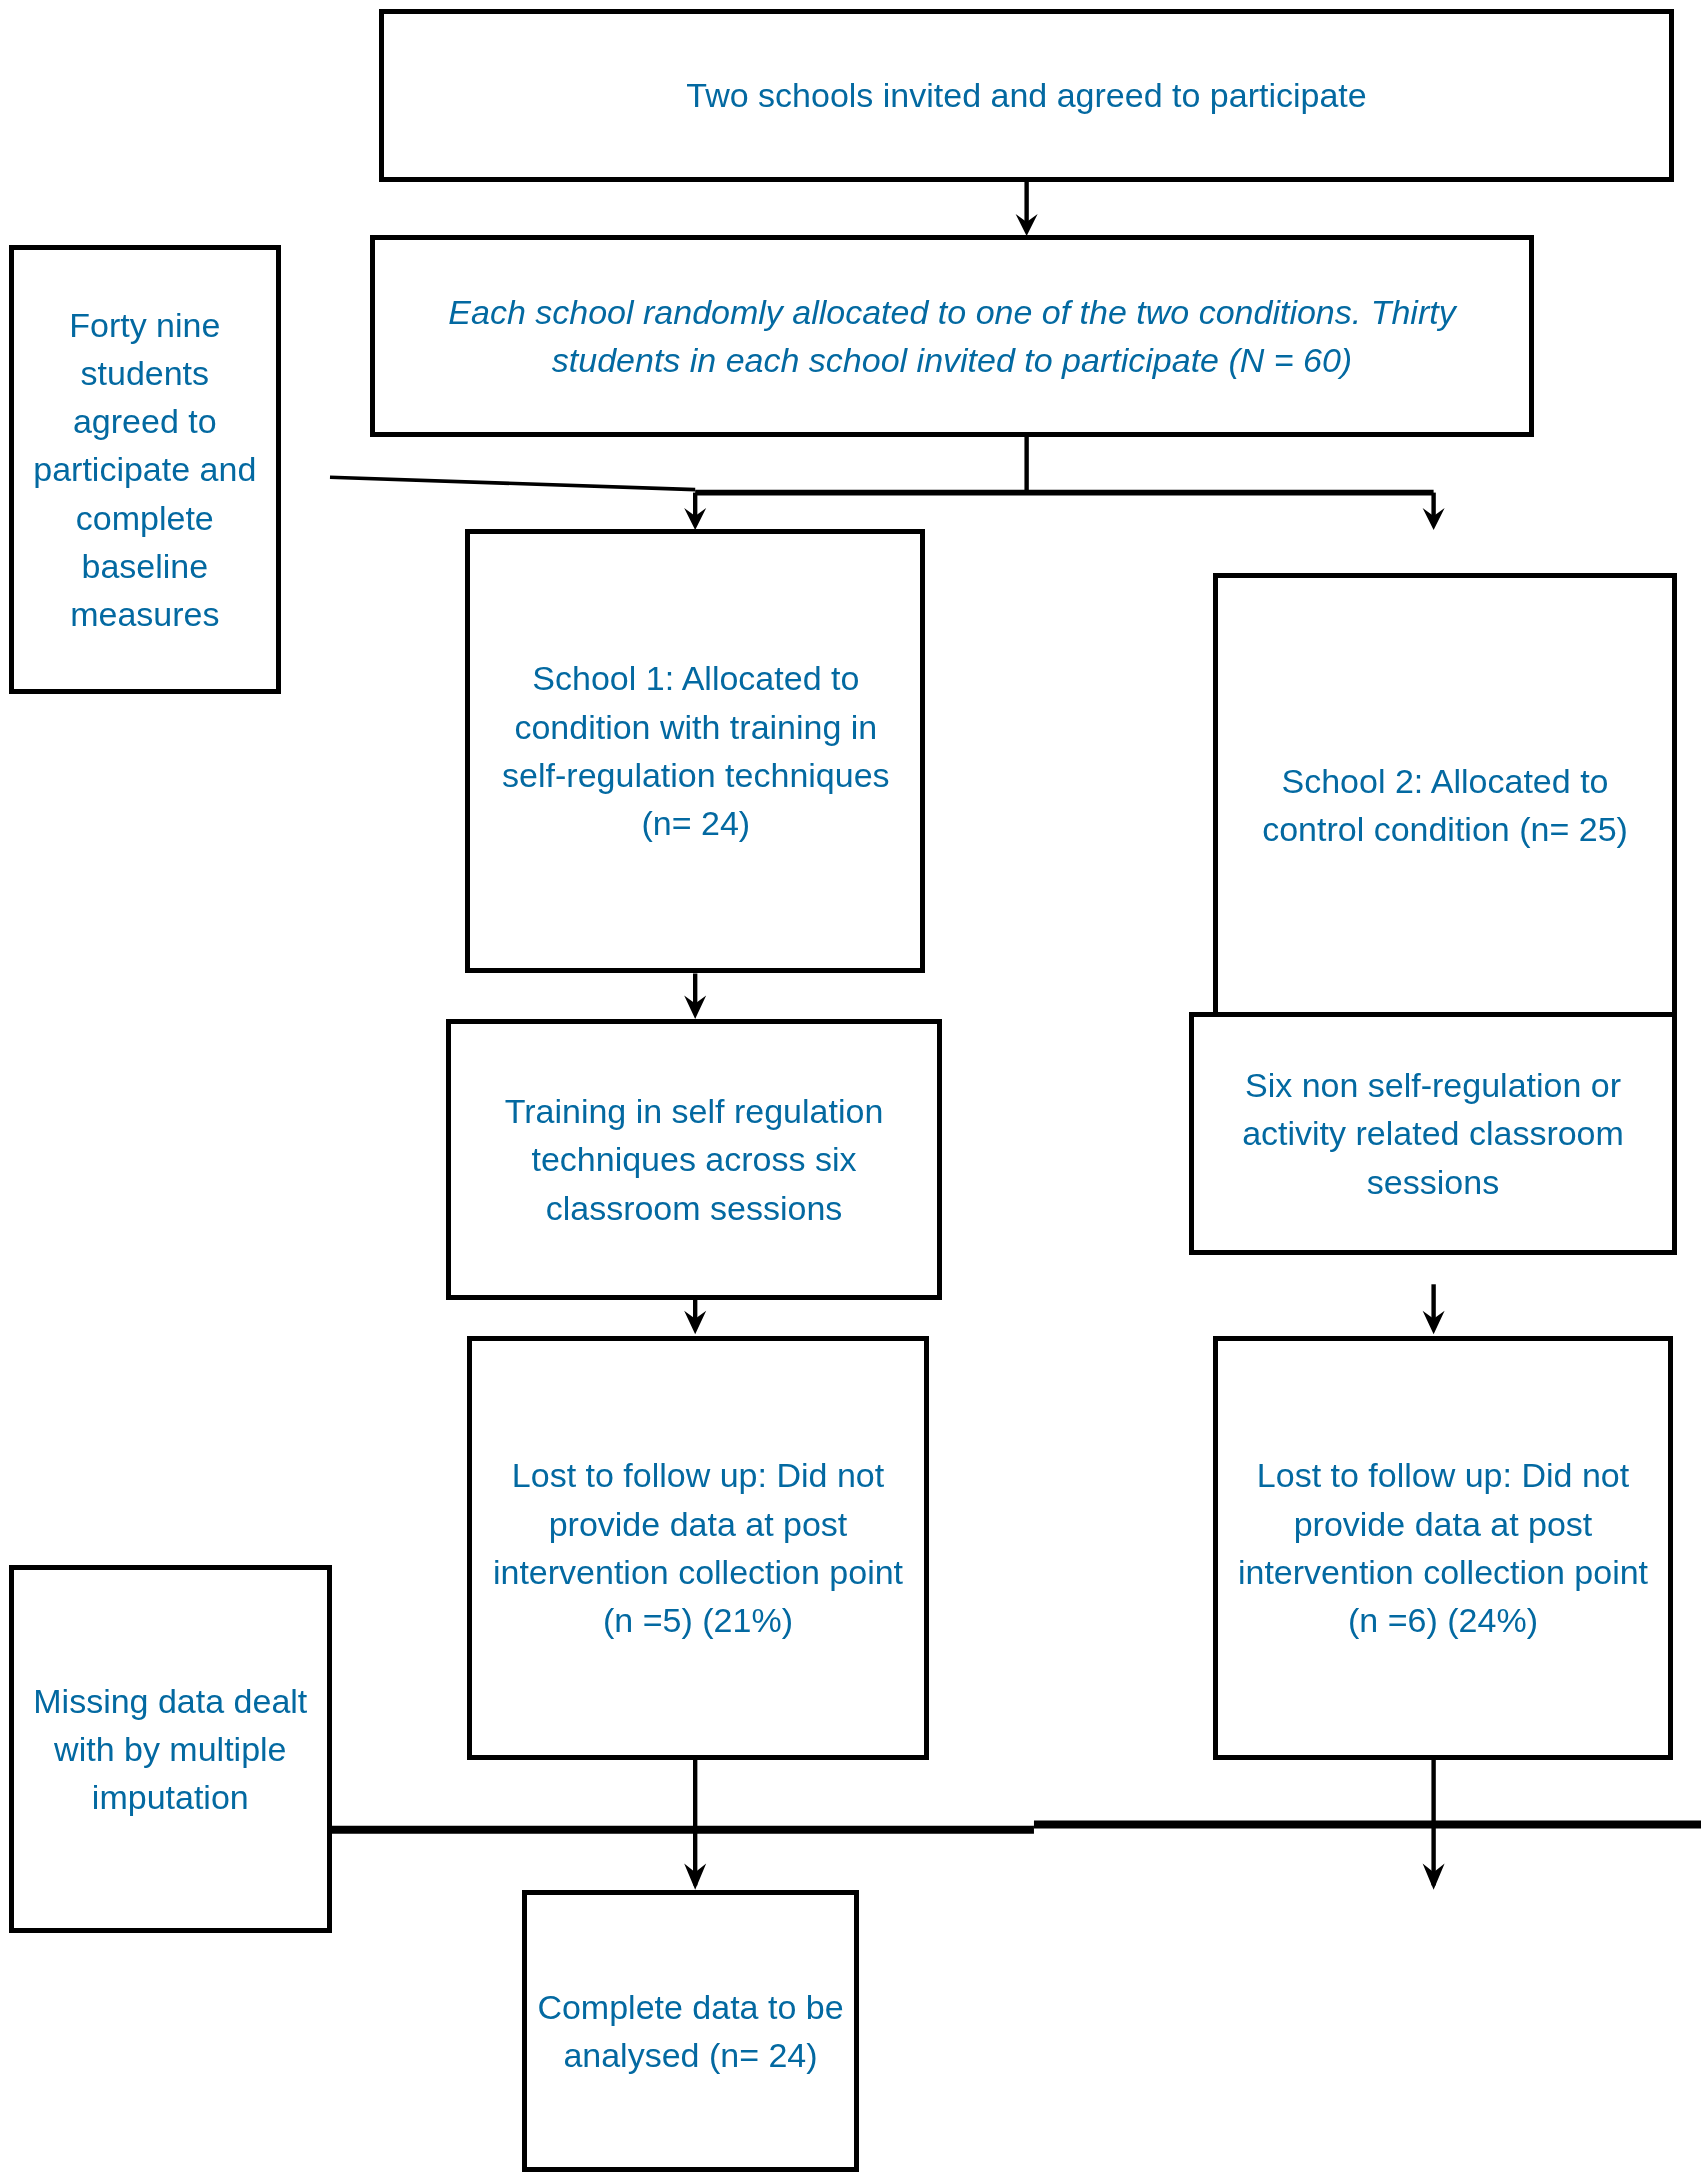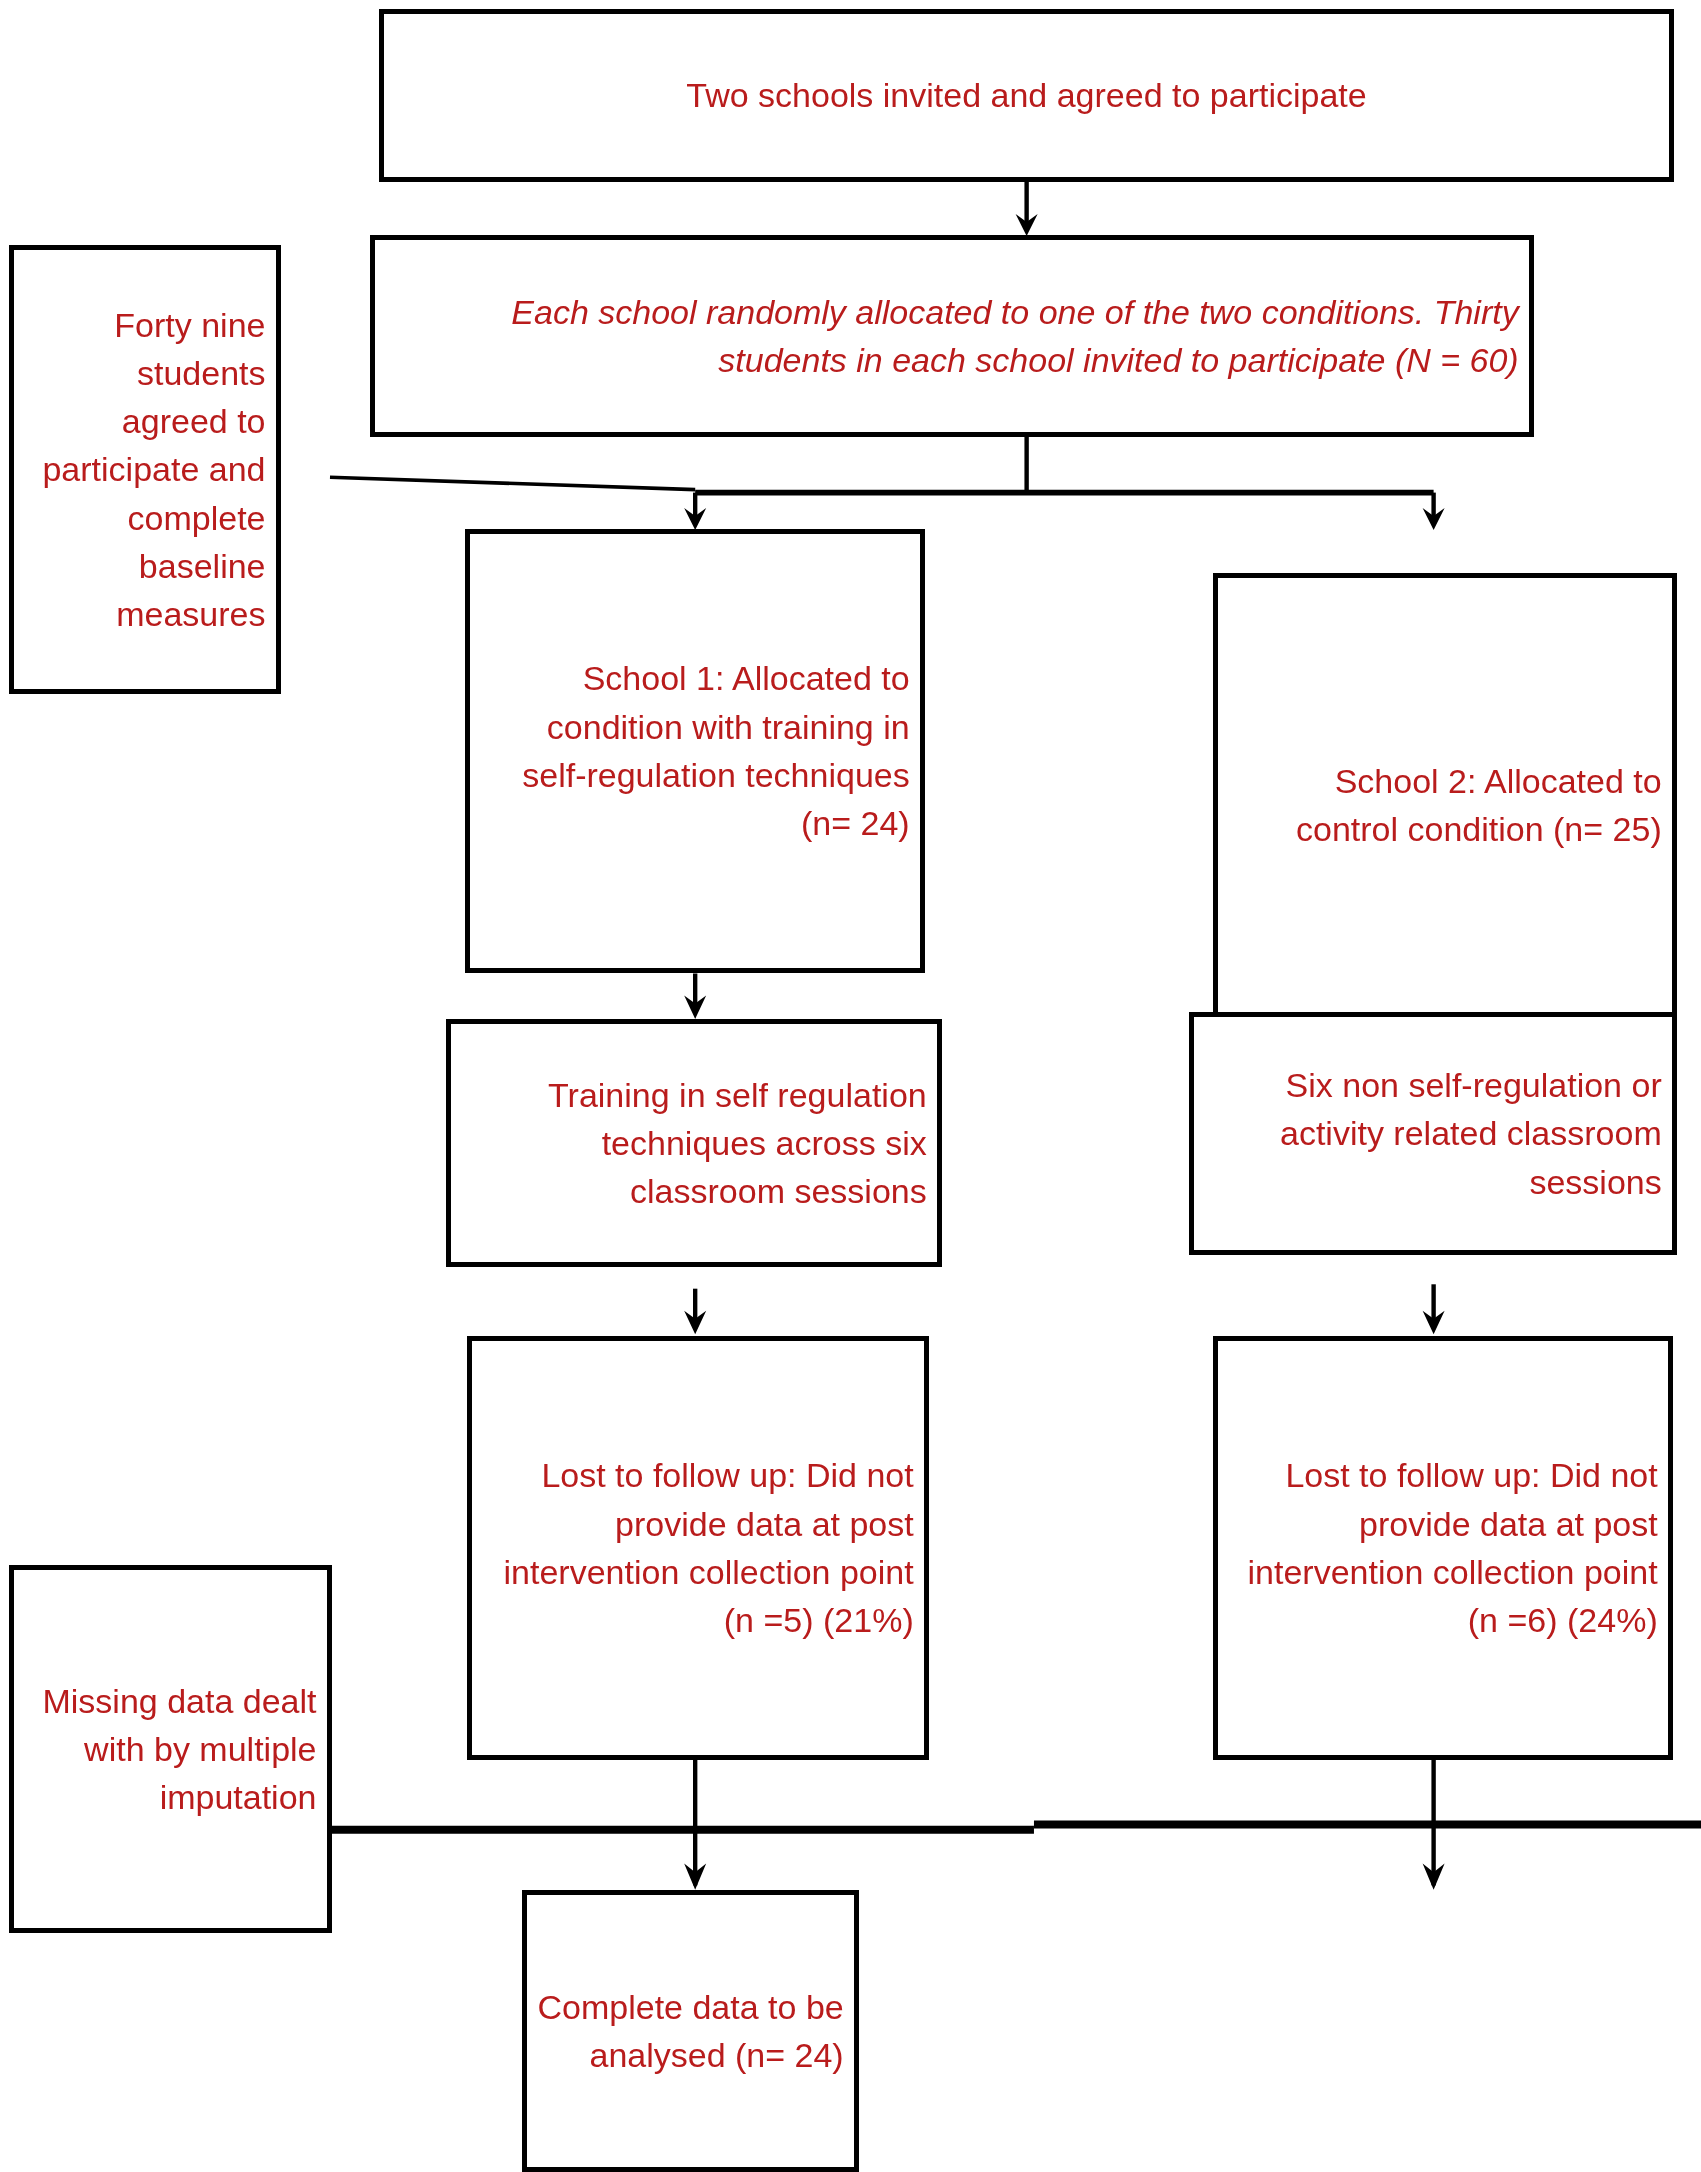--- a/index.html
+++ b/index.html
@@ -26,22 +26,22 @@
     display: block;
   }
   .node-box {
     position: absolute;
     box-sizing: border-box;
     background: #ffffff;
     border: 5.1px solid #000000;
     display: flex;
     align-items: center;
     justify-content: center;
-    text-align: right;
-    color: #b91c1c;
+    text-align: center;
+    color: #0369a1;
     line-height: 1.42;
     font-size: 34px;
     padding: 4.4px 10.3px;
     white-space: pre-line;
     font-family: "Liberation Sans", sans-serif;
   }
   .narrow { font-size: 34px; }
 </style>
 </head>
 <body>
@@ -115,21 +115,21 @@
   <div class="node-box" style="left:379px; top:8.8px; width:1295px; height:173px;">Two schools invited and agreed to participate</div>
 
   <div class="node-box" style="left:370px; top:235px; width:1164px; height:202px;font-style:italic;">Each school randomly allocated to one of the two conditions. Thirty students in each school invited to participate (N = 60)</div>
 
   <div class="node-box narrow" style="left:8.8px; top:245px; width:272px; height:449px;">Forty nine students agreed to participate and complete baseline measures</div>
 
   <div class="node-box" style="left:465px; top:529px; width:460px; height:444px;padding-left:12px;">School 1: Allocated to condition with training in self-regulation techniques (n= 24)</div>
 
   <div class="node-box" style="left:1213px; top:529px; width:464px; height:464px;margin-top:44px;">School 2: Allocated to control condition (n= 25)</div>
 
-  <div class="node-box" style="left:446px; top:1019px; width:496px; height:248px;">Training in self regulation techniques across six classroom sessions</div>
+  <div class="node-box" style="left:446px; top:1019px; width:496px; height:281px;">Training in self regulation techniques across six classroom sessions</div>
 
   <div class="node-box" style="left:1189px; top:1012px; width:488px; height:243px;">Six non self-regulation or activity related classroom sessions</div>
 
   <div class="node-box" style="left:467px; top:1336px; width:462px; height:424px;">Lost to follow up: Did not provide data at  post intervention collection point (n =5) (21%)</div>
 
   <div class="node-box" style="left:1213px; top:1336px; width:460px; height:424px;">Lost to follow up: Did not provide data at  post intervention collection point (n =6) (24%)</div>
 
   <div class="node-box narrow" style="left:8.8px; top:1565px; width:323px; height:368px;">Missing data dealt with by multiple imputation</div>
 
   <div class="node-box" style="left:522px; top:1890px; width:337px; height:282px;">Complete data to be analysed (n= 24)</div>

